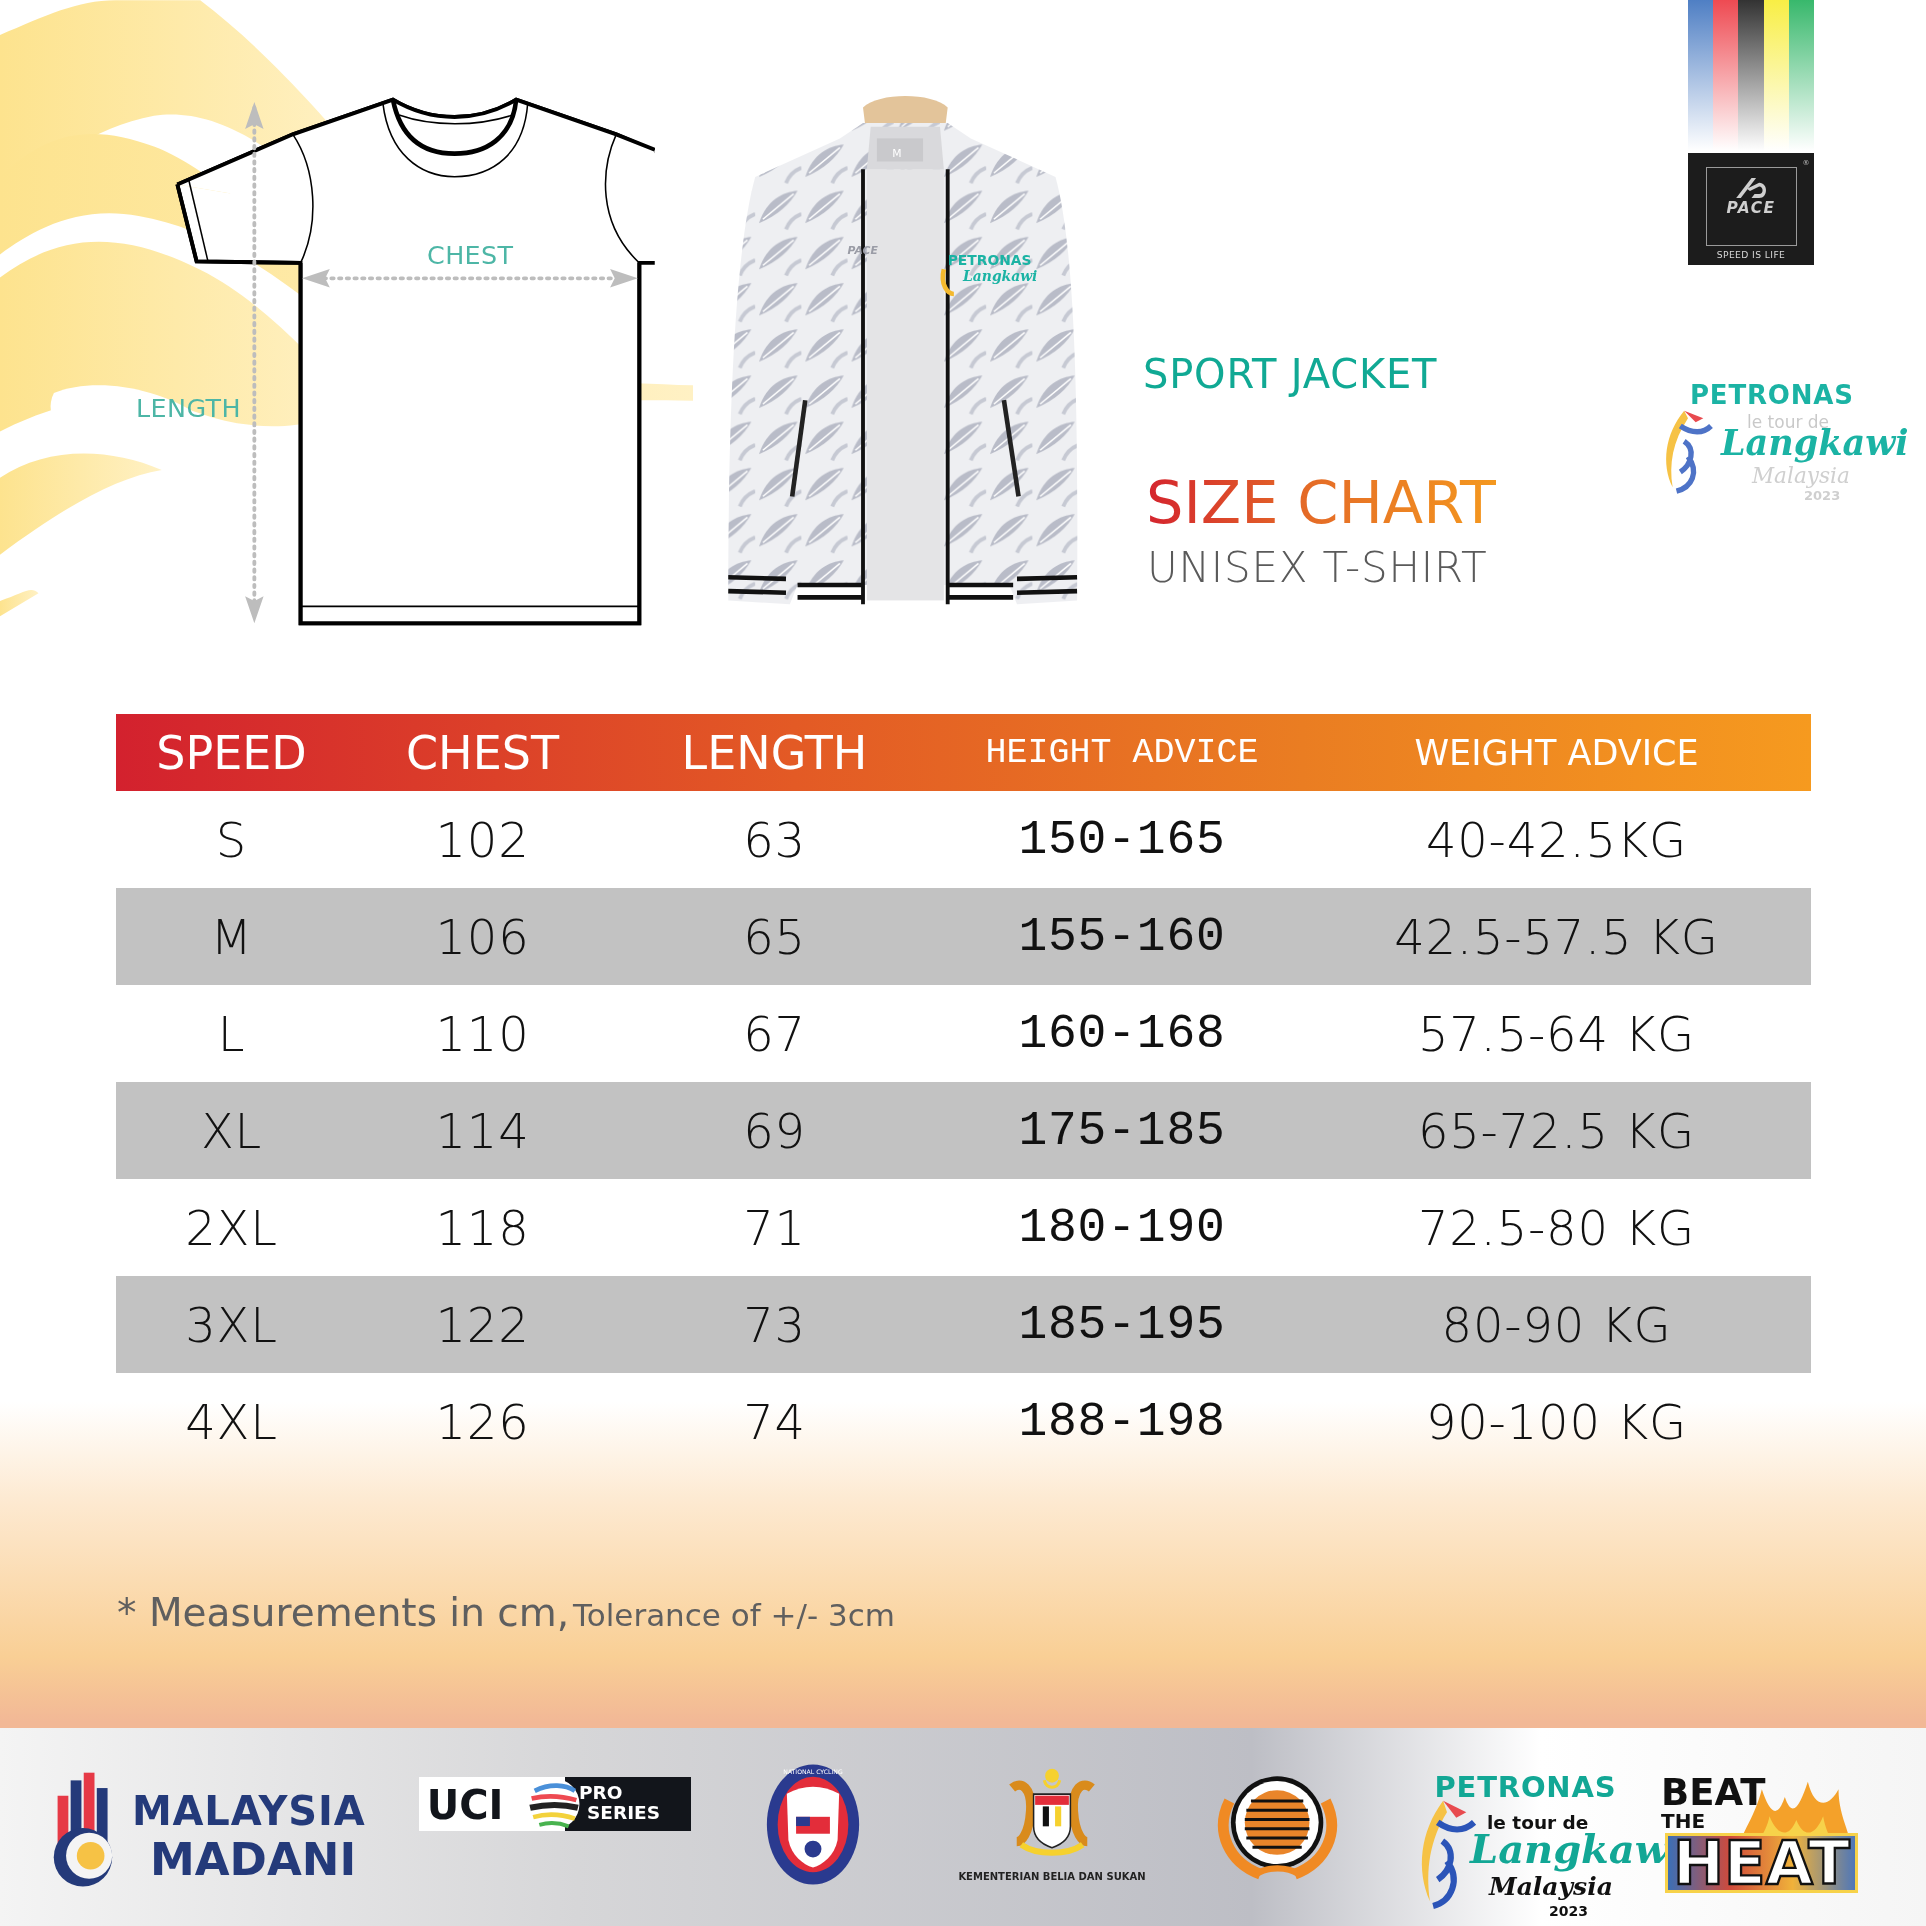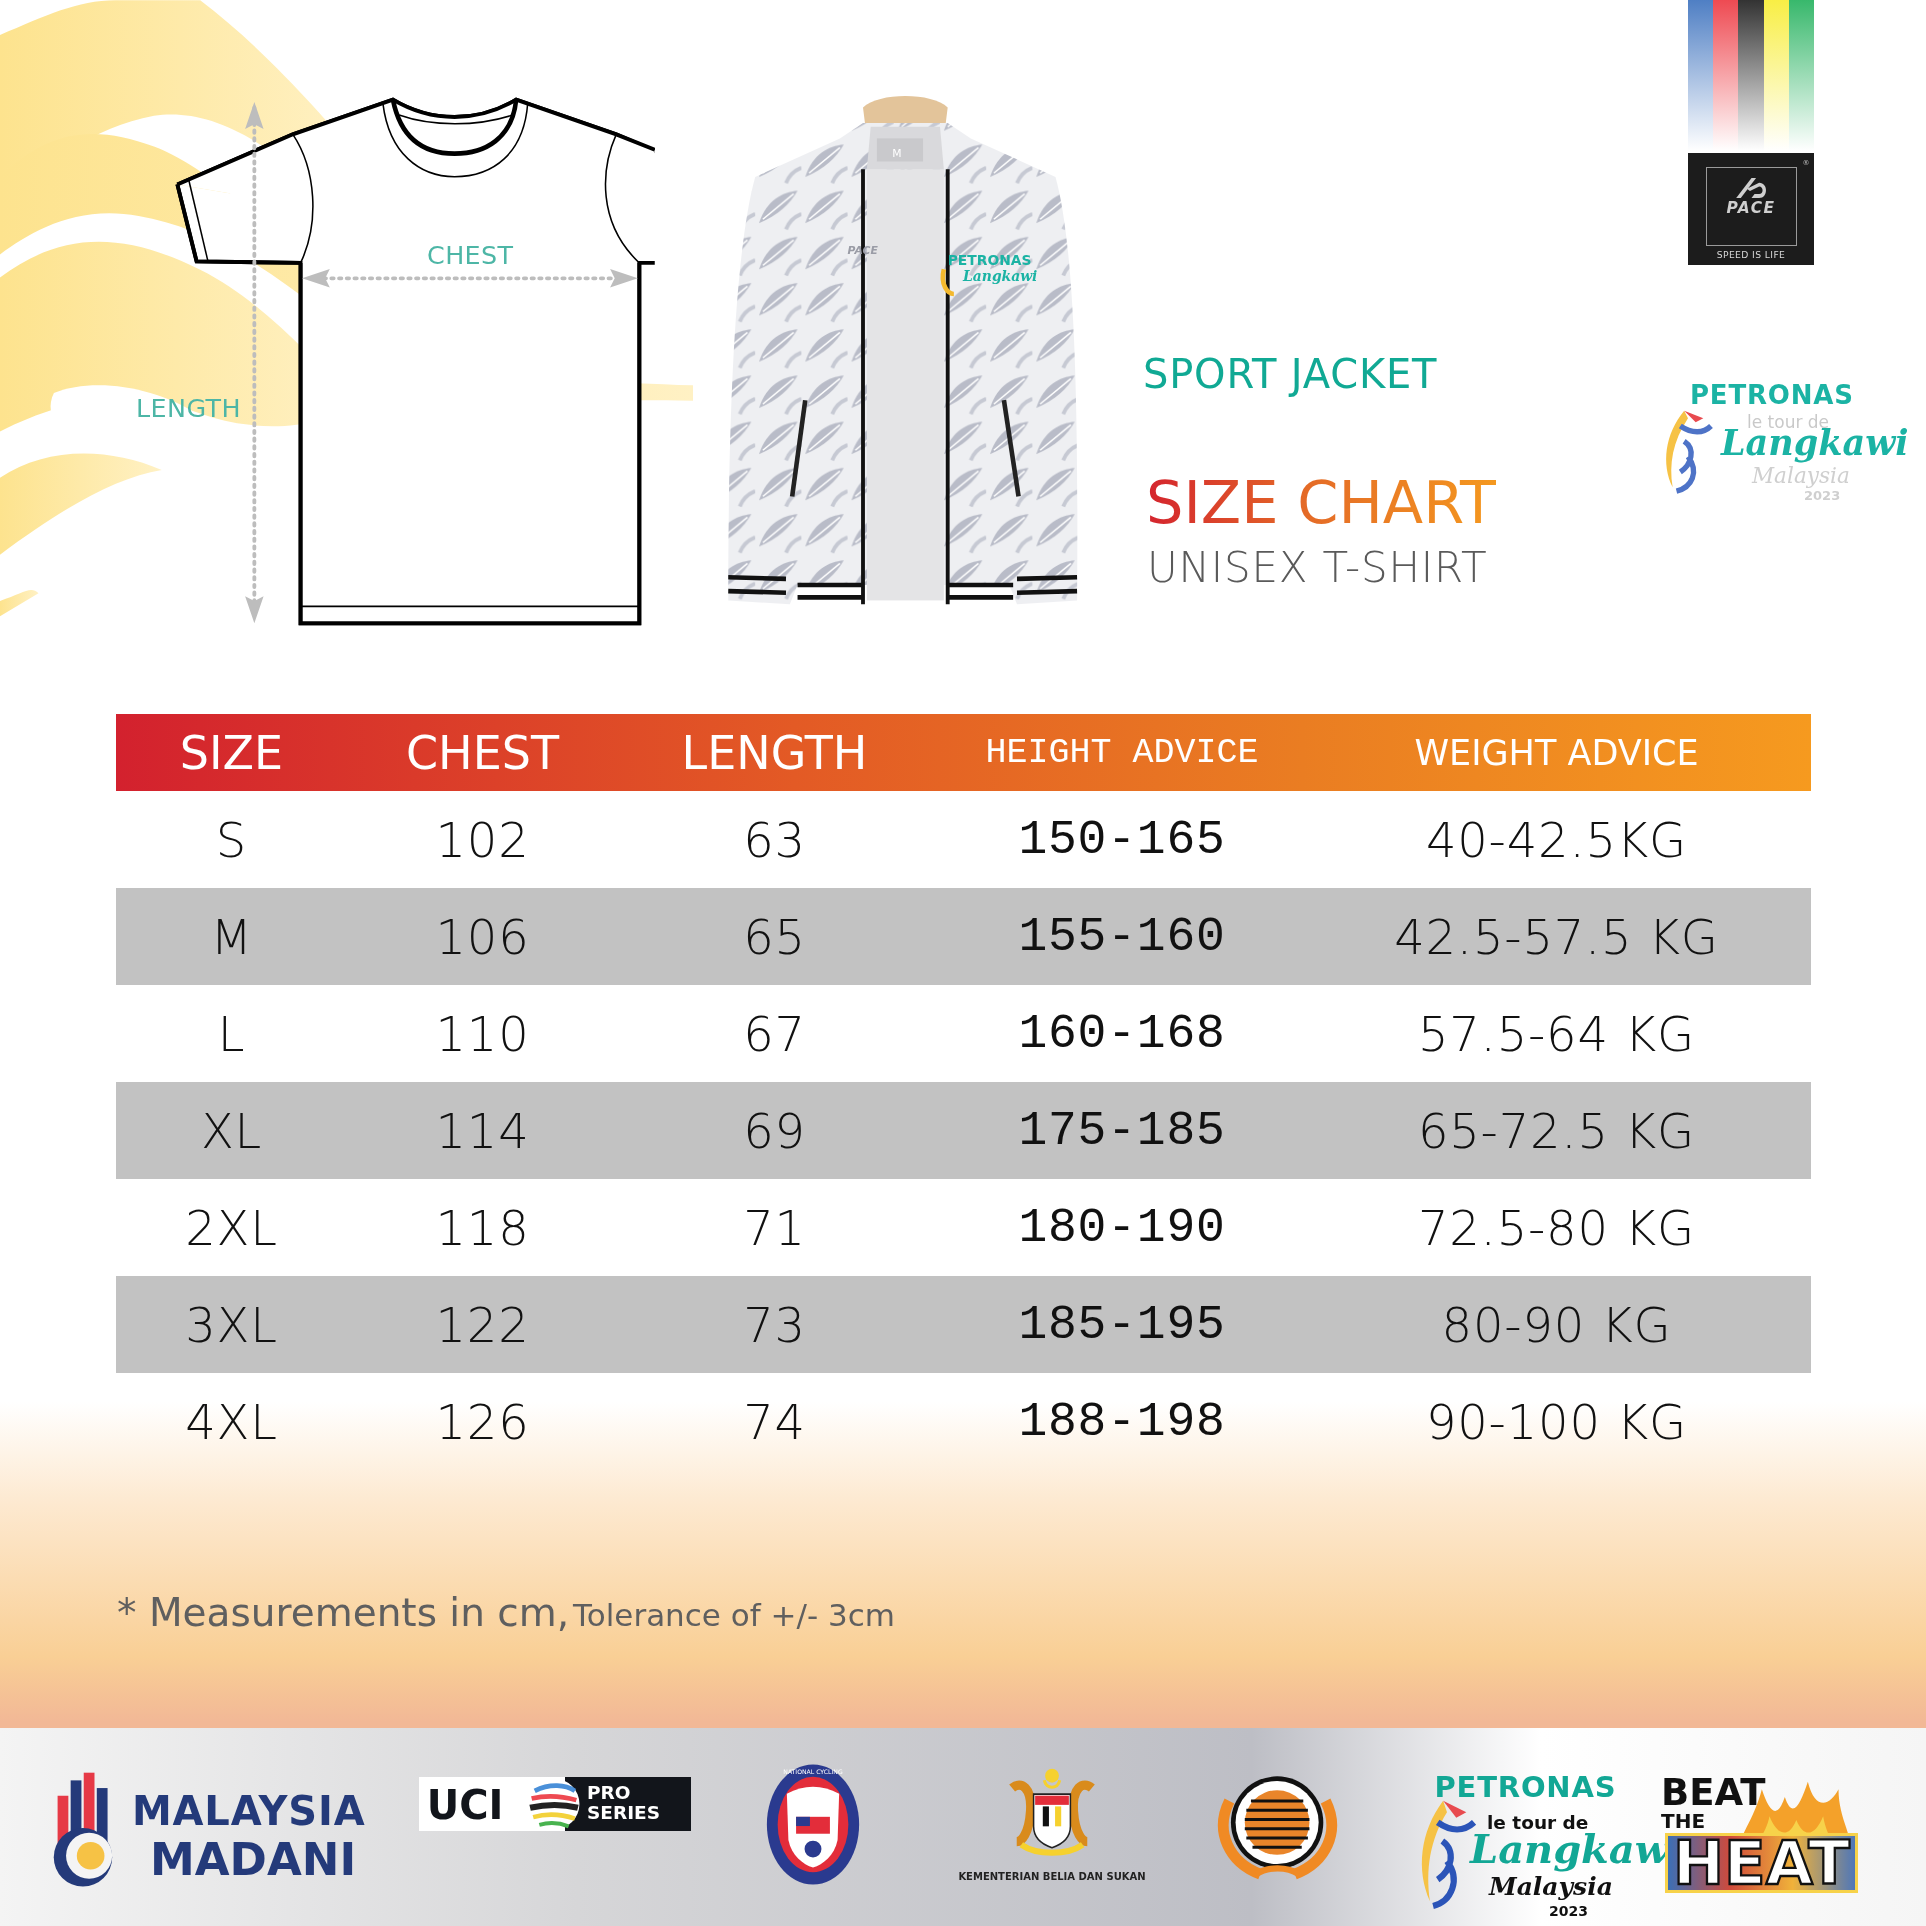--- a/index.html
+++ b/index.html
@@ -188,21 +188,21 @@
   </svg>
   <div class="abs pw" style="left:29px; top:0; font-size:26px;">PETRONAS</div>
   <div class="abs tour" style="left:86px; top:32px; font-size:17px;">le tour de</div>
   <div class="abs lang" style="left:60px; top:42px; font-size:35px;">Langkawi</div>
   <div class="abs mal" style="left:91px; top:83px; font-size:21.6px;">Malaysia</div>
   <div class="abs yr" style="left:143px; top:108px; font-size:13px;">2023</div>
 </div>
 
 <div id="size-table" class="abs">
   <div class="thead rowwrap">
-    <div class="col c0 th-big">SIZE</div>
+    <div class="col c0 th-big">SPEED</div>
     <div class="col c1 th-big">CHEST</div>
     <div class="col c2 th-big">LENGTH</div>
     <div class="col c3 th-small">HEIGHT ADVICE</div>
     <div class="col c4 th-small">WEIGHT ADVICE</div>
   </div>
 
   <div class="trow rowwrap">
     <div class="col c0 td">S</div>
     <div class="col c1 td">102</div>
     <div class="col c2 td">63</div>
@@ -278,21 +278,21 @@
     <div class="abs" style="left:146px; top:0; width:126px; height:54px; background:#12151b;"></div>
     <div class="abs" style="left:7.7px; top:4.6px; font-size:40px; font-weight:bold; color:#12151b;">UCI</div>
     <svg class="abs" style="left:108px; top:0;" width="54" height="54" viewBox="0 0 70 70">
       <circle cx="35" cy="35" r="33" fill="#fff"></circle>
       <path d="M10 18 C30 8 50 10 62 18" stroke="#4a90d9" stroke-width="6" fill="none"></path>
       <path d="M6 28 C30 22 50 26 64 30" stroke="#ee4a52" stroke-width="6" fill="none"></path>
       <path d="M4 40 C30 34 50 36 66 40" stroke="#222" stroke-width="8" fill="none"></path>
       <path d="M8 52 C30 46 50 50 62 54" stroke="#f3d23c" stroke-width="6" fill="none"></path>
       <path d="M16 62 C30 58 44 60 54 64" stroke="#48b34f" stroke-width="5" fill="none"></path>
     </svg>
-    <div class="abs" style="left:168px; top:6.2px; font-size:18.5px; font-weight:bold; color:#fff; line-height:20px;">PRO</div>
+    <div class="abs" style="left:160px; top:6.2px; font-size:18.5px; font-weight:bold; color:#fff; line-height:20px;">PRO</div>
     <div class="abs" style="left:168px; top:26px; font-size:18.5px; font-weight:bold; color:#fff; line-height:20px;">SERIES</div>
   </div>
 
   <svg class="logo-block" style="left:765px; top:35px;" width="96" height="123" viewBox="0 0 124 160">
     <ellipse cx="62" cy="80" rx="60" ry="78" fill="#2a3a8f"></ellipse>
     <ellipse cx="62" cy="80" rx="46" ry="62" fill="#e32d3a"></ellipse>
     <path d="M28 40 C50 28 74 28 96 40 L94 100 C90 120 75 132 62 136 C49 132 34 120 30 100 Z" fill="#fff"></path>
     <rect x="40" y="70" width="44" height="22" fill="#e32d3a"></rect>
     <rect x="40" y="70" width="18" height="12" fill="#2a3a8f"></rect>
     <circle cx="62" cy="112" r="11" fill="#2a3a8f"></circle>

